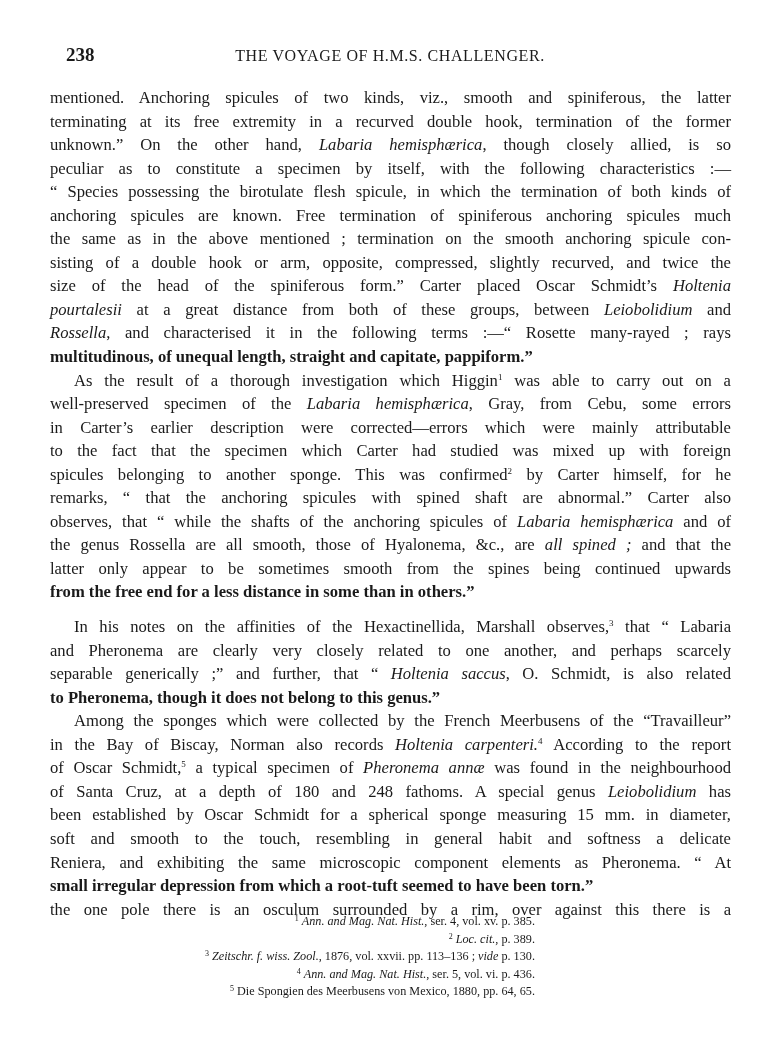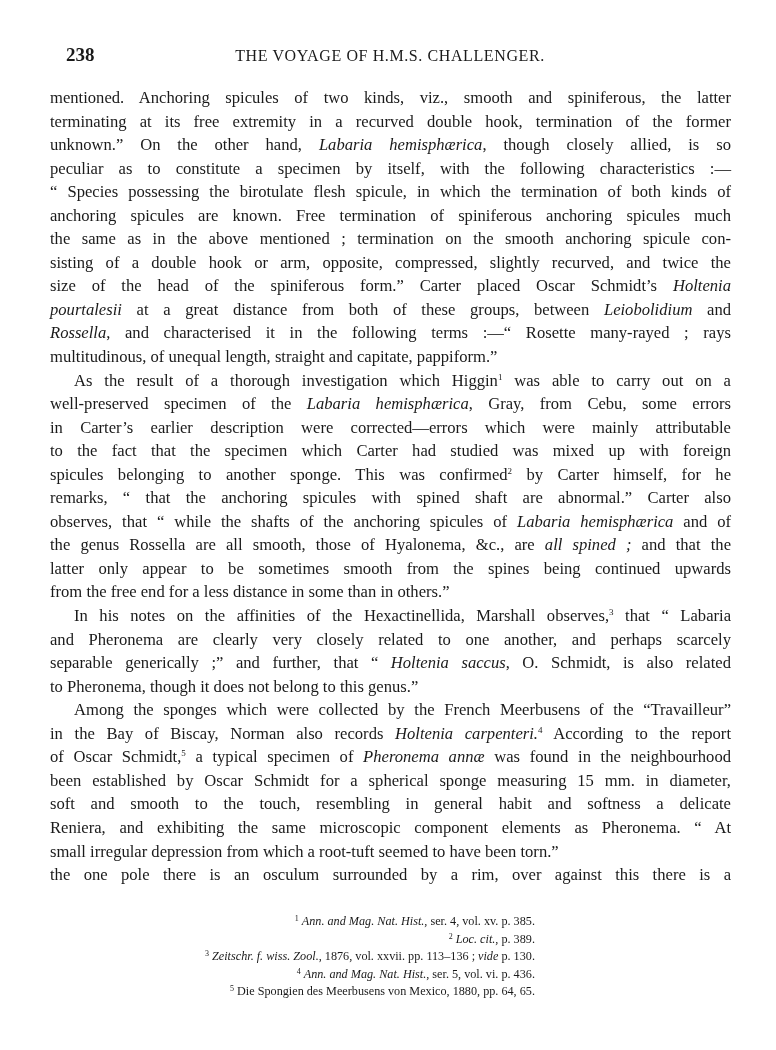--- a/index.html
+++ b/index.html
@@ -6,21 +6,21 @@
   body { width: 776px; height: 1050px; position: relative; overflow: hidden;
          font-family: "Liberation Serif", "DejaVu Serif", serif; color: #1a1a1a; }
   .header { position: absolute; top: 44px; left: 50px; width: 680px; height: 24px; }
   .page-num { position: absolute; left: 16px; top: 0; font-weight: bold; font-size: 19px; }
   .running-title { position: absolute; left: 0; right: 0; top: 3px; text-align: center;
                    font-size: 16px; letter-spacing: 0.6px; }
   .body { position: absolute; top: 86px; left: 50px; width: 681px;
           font-size: 16.6px; line-height: 23.55px; text-align: justify; }
   .body p { margin: 0; }
   .body .line { display: block; text-align: justify; text-align-last: justify; white-space: nowrap; }
-  .body .line.last { text-align-last: left; }
+  .body .line.last { text-align-last: left; font-weight: bold; }
   i { }
   sup { font-size: 9px; vertical-align: 6px; line-height: 0; }
   .footnotes { position: absolute; top: 913px; left: 205px; font-size: 12.2px; line-height: 17.6px; }
   .footnotes div { white-space: nowrap; text-align: right; }
   .footnotes sup { font-size: 8px; vertical-align: 4px; }
 </style>
 </head>
 <body>
 
 <div class="header">
@@ -49,29 +49,30 @@
       <span class="line">in Carter’s earlier description were corrected—errors which were mainly attributable</span>
       <span class="line">to the fact that the specimen which Carter had studied was mixed up with foreign</span>
       <span class="line">spicules belonging to another sponge.  This was confirmed<sup>2</sup> by Carter himself, for he</span>
       <span class="line">remarks, “ that the anchoring spicules with spined shaft are abnormal.”  Carter also</span>
       <span class="line">observes, that “ while the shafts of the anchoring spicules of <i>Labaria hemisphærica</i> and of</span>
       <span class="line">the genus Rossella are all smooth, those of Hyalonema, &amp;c., are <i>all spined ;</i> and that the</span>
       <span class="line">latter only appear to be sometimes smooth from the spines being continued upwards</span>
       <span class="line last">from the free end for a less distance in some than in others.”</span>
     </p>
     <p>
-      <span class="line" style="padding-left: 24px;">In his notes on the affinities of the Hexactinellida, Marshall observes,<sup>3</sup> that “ Labaria</span>
+      <span class="line" style="padding-left: 24px; margin-top: 11px;">In his notes on the affinities of the Hexactinellida, Marshall observes,<sup>3</sup> that “ Labaria</span>
       <span class="line">and Pheronema are clearly very closely related to one another, and perhaps scarcely</span>
       <span class="line">separable generically ;” and further, that “ <i>Holtenia saccus</i>, O. Schmidt, is also related</span>
       <span class="line last">to Pheronema, though it does not belong to this genus.”</span>
     </p>
     <p>
       <span class="line" style="padding-left: 24px;">Among the sponges which were collected by the French Meerbusens of the “Travailleur”</span>
       <span class="line">in the Bay of Biscay, Norman also records <i>Holtenia carpenteri.</i><sup>4</sup>  According to the report</span>
       <span class="line">of Oscar Schmidt,<sup>5</sup> a typical specimen of <i>Pheronema annæ</i> was found in the neighbourhood</span>
+      <span class="line">of Santa Cruz, at a depth of 180 and 248 fathoms.  A special genus <i>Leiobolidium</i> has</span>
       <span class="line">been established by Oscar Schmidt for a spherical sponge measuring 15 mm. in diameter,</span>
       <span class="line">soft and smooth to the touch, resembling in general habit and softness a delicate</span>
       <span class="line">Reniera, and exhibiting the same microscopic component elements as Pheronema.  “ At</span>
       <span class="line last">small irregular depression from which a root-tuft seemed to have been torn.”</span>
       <span class="line">the one pole there is an osculum surrounded by a rim, over against this there is a</span>
     </p>
   </div>
 
 <div class="footnotes" id="footnotes">
     <div><sup>1</sup> <i>Ann. and Mag. Nat. Hist.</i>, ser. 4, vol. xv. p. 385.</div>

